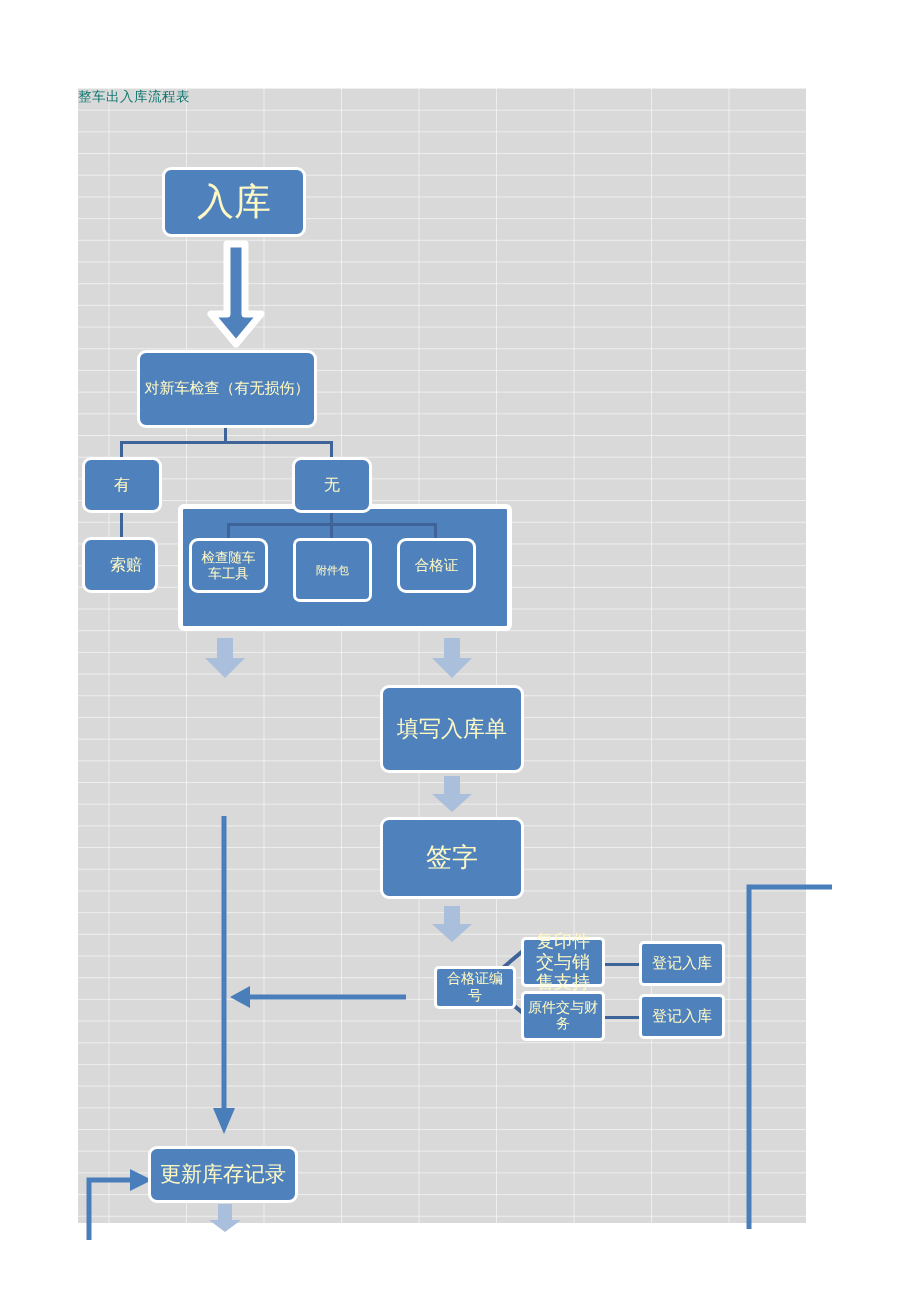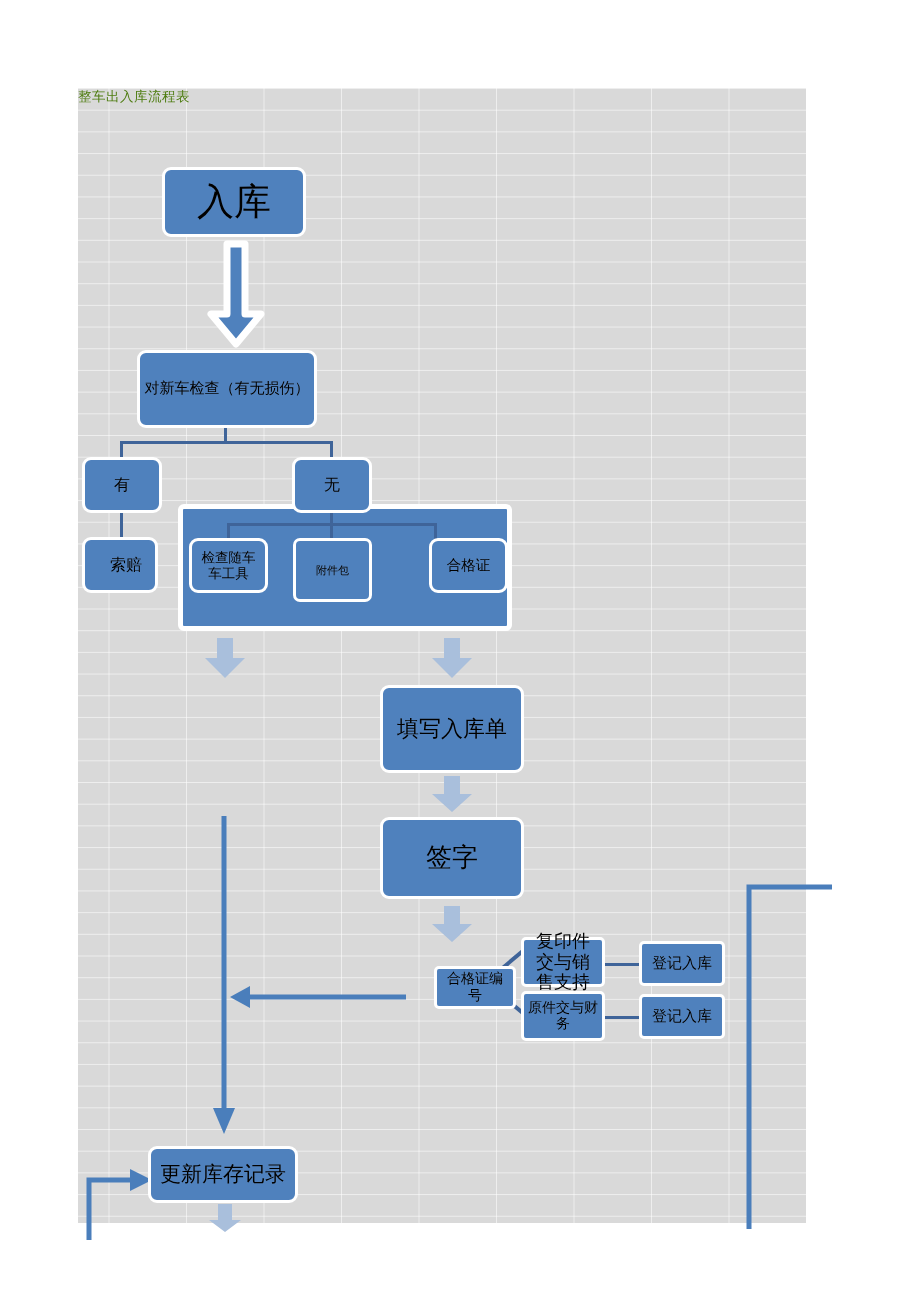--- a/index.html
+++ b/index.html
@@ -11,28 +11,28 @@
   #canvas{
     position:absolute;left:78px;top:88px;width:728px;height:1135px;
     background-color:#d9d9d9;
     background-image:
       linear-gradient(to right, rgba(255,255,255,.55) 1px, transparent 1px),
       linear-gradient(to bottom, rgba(255,255,255,.55) 1px, transparent 1px);
     background-size:77.5px 21.7px;
     background-position:108px 0px;
   }
   #title{
-    position:absolute;left:78px;top:88px;font-size:13.5px;color:#4d7c0f;
+    position:absolute;left:78px;top:88px;font-size:13.5px;color:#0f766e;
     letter-spacing:.5px;white-space:nowrap;
   }
 
   
   .node{
     position:absolute;background:#4f81bd;border:3.5px solid #ffffff;border-radius:9px;
-    color:#000000;display:flex;align-items:center;justify-content:center;text-align:center;
+    color:#fef9c3;display:flex;align-items:center;justify-content:center;text-align:center;
     box-sizing:border-box;line-height:1.15;padding:2px 4px;
     text-shadow:0 0 1px rgba(255,255,255,.15);
   }
   .node.sq{border-radius:5px;}
   .group-box{
     position:absolute;background:#4f81bd;border:5px solid #ffffff;border-radius:6px;
     box-sizing:border-box;
   }
   .node.inner{border-width:3px;}
 
@@ -143,21 +143,21 @@
   </div>
 
   <div class="node inner" style="left:189px;top:538px;width:79px;height:55px;font-size:13.5px;">
     <span>检查随车车工具</span>
   </div>
 
   <div class="node inner" style="left:293px;top:538px;width:79px;height:64px;font-size:11px;border-radius:7px;">
     <span>附件包</span>
   </div>
 
-  <div class="node inner" style="left:397px;top:538px;width:79px;height:55px;font-size:14.5px;margin-left:32px;">
+  <div class="node inner" style="left:397px;top:538px;width:79px;height:55px;font-size:14.5px;">
     <span>合格证</span>
   </div>
 
 
   <div class="node" style="left:380px;top:685px;width:144px;height:88px;font-size:22px;">
     <span>填写入库单</span>
   </div>
 
   <div class="node" style="left:380px;top:817px;width:144px;height:82px;font-size:26px;">
     <span>签字</span>

